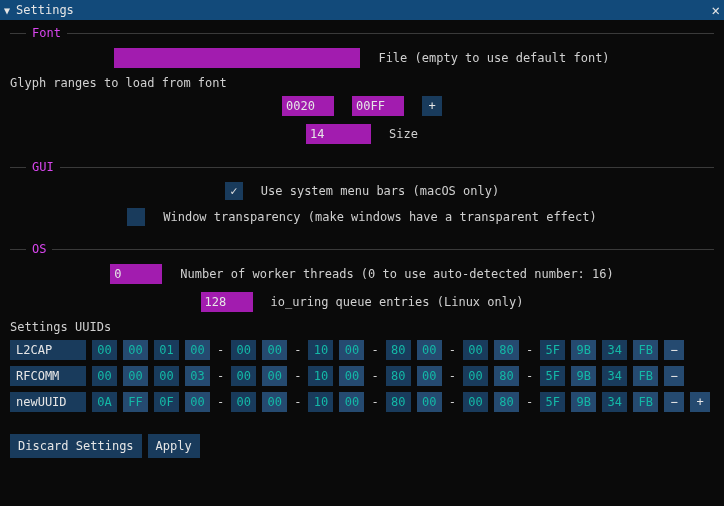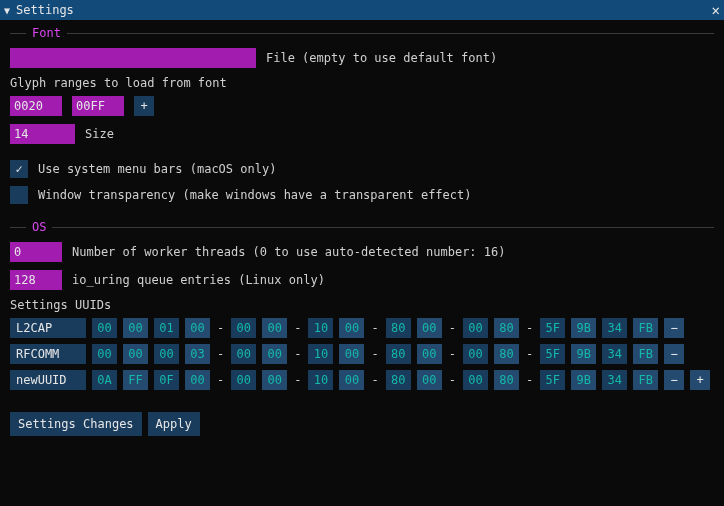--- a/index.html
+++ b/index.html
@@ -45,22 +45,23 @@
 .section-header .line {
   height: 1px;
   background: #3a3a3a;
   display: inline-block;
 }
 .section-header .line.l { width: 16px; margin-right: 6px; }
 .section-header .line.r { flex: 1; margin-left: 6px; }
 .row {
   display: flex;
   align-items: center;
-  gap: 10px;
+  gap: 18px;
   margin-bottom: 8px;
+  justify-content: center;
 }
 .label { color: #d0d0d0; }
 .sublabel { color: #d0d0d0; display:block; margin-bottom:6px; }
 .input {
   background: #a21caf;
   border: none;
   height: 20px;
   color: #e6e6e6;
   padding: 0 4px;
   font-family: inherit;
@@ -159,20 +160,25 @@
       <input class="input hex" value="00FF" style="">
       <span class="btn-sq">+</span>
     </div>
     <div class="row">
       <input class="input sz" value="14" style="">
       <span class="label">Size</span>
     </div>
   </div>
 
   <div class="section">
+    <div class="section-header">
+      <span class="line l"></span>
+      <span>GUI</span>
+      <span class="line r"></span>
+    </div>
     <div class="row">
       <span class="chk checked"></span>
       <span class="label">Use system menu bars (macOS only)</span>
     </div>
     <div class="row">
       <span class="chk"></span>
       <span class="label">Window transparency (make windows have a transparent effect)</span>
     </div>
   </div>
 
@@ -265,17 +271,17 @@
           <span class="hexcell alt">9B</span>
           <span class="hexcell">34</span>
           <span class="hexcell alt">FB</span>
           <span class="btn-sq alt">−</span>
           <span class="btn-sq alt">+</span>
         </div>
       </div>
   </div>
 
   <div class="actions">
-    <span class="action-btn">Settings Changes</span>
+    <span class="action-btn">Discard Settings</span>
     <span class="action-btn">Apply</span>
   </div>
 
 </div>
 
 </body></html>

